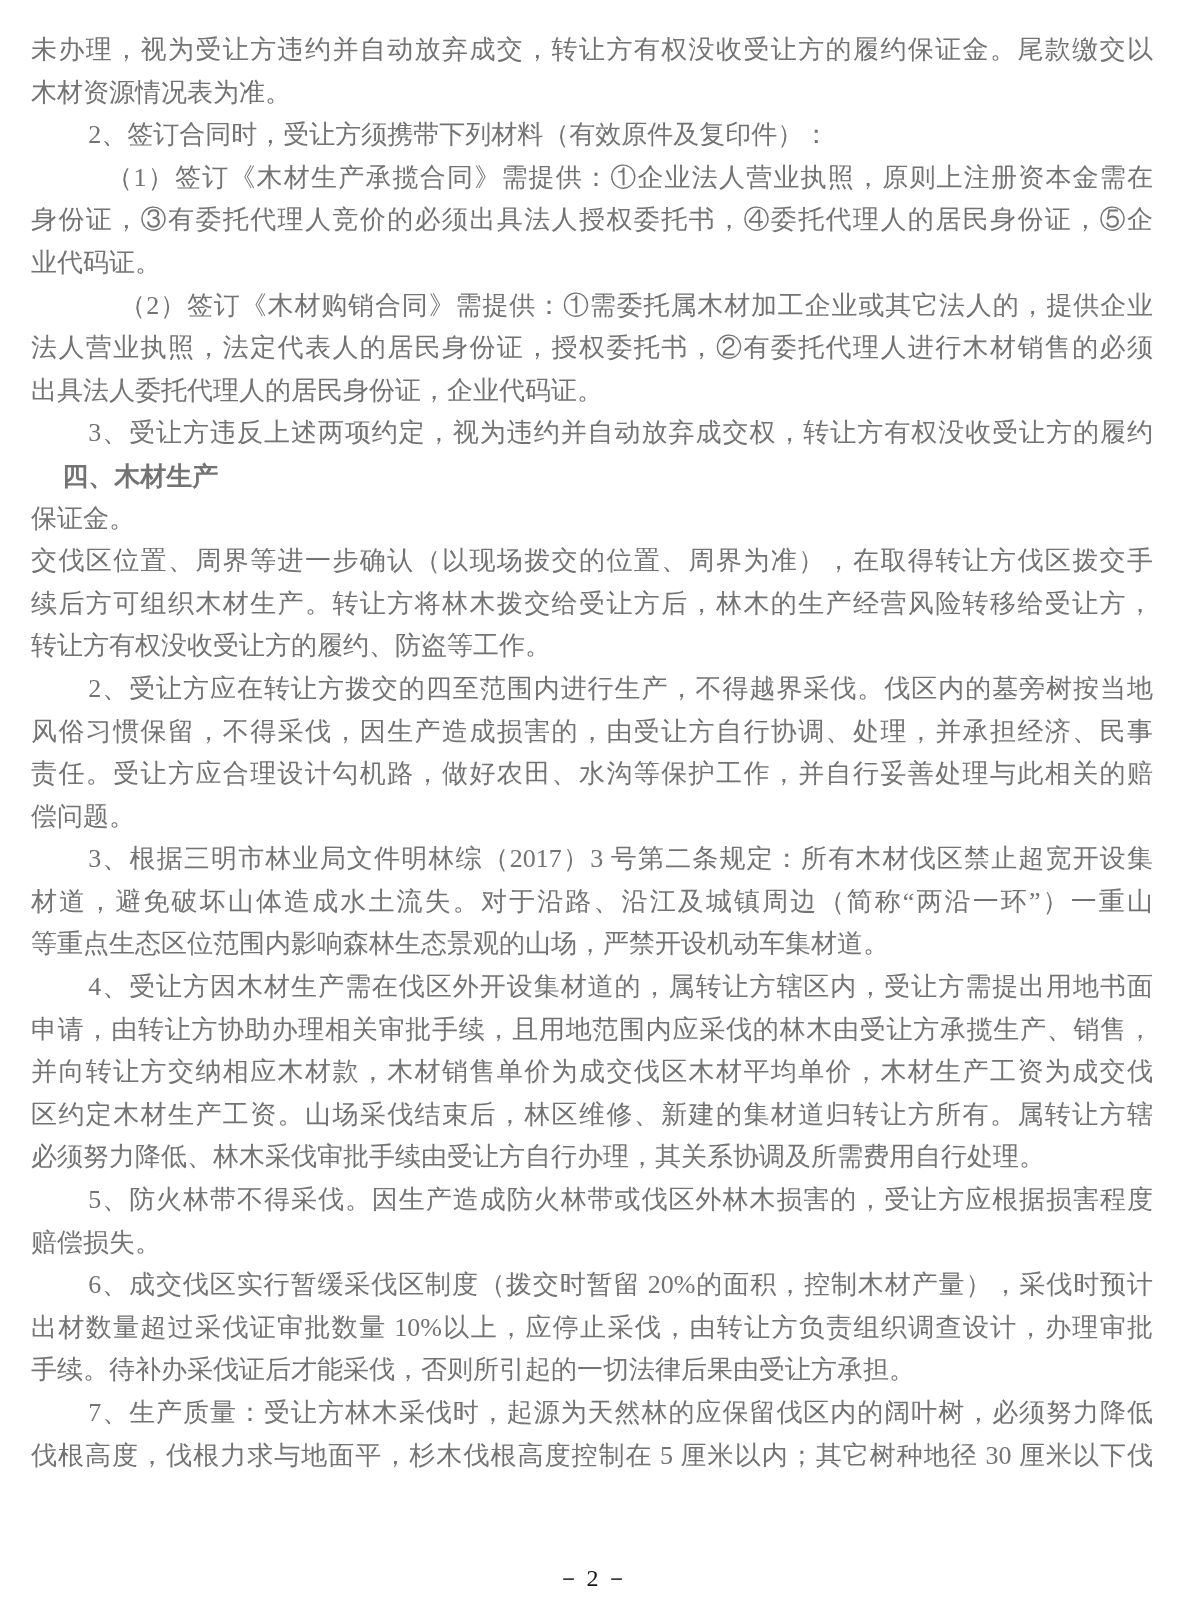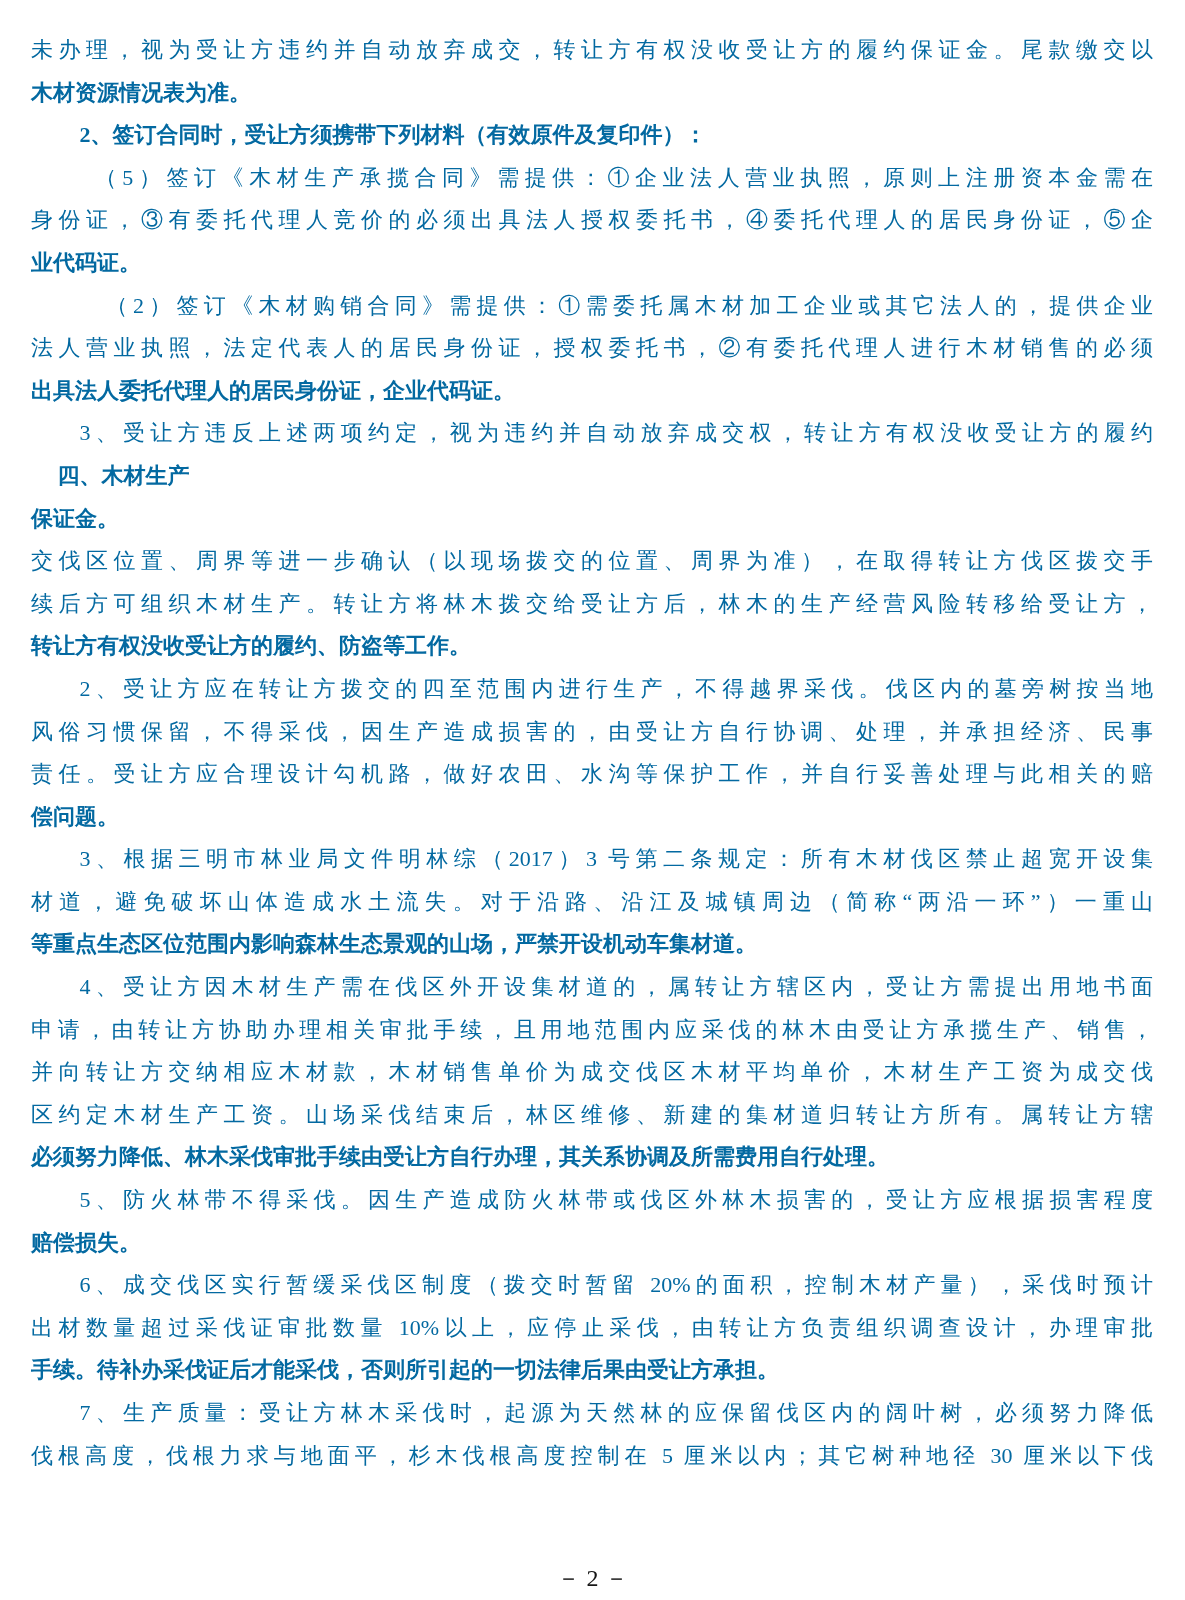--- a/index.html
+++ b/index.html
@@ -10,35 +10,34 @@
     background: #ffffff;
     margin: 0 auto;
     overflow: hidden;
   }
   .content {
     position: absolute;
     left: 31px;
     top: 29px;
     width: 1122px;
     font-family: "Liberation Serif", "DejaVu Serif", serif;
-    font-size: 22px;
+    font-size: 26px;
     line-height: 42.6px;
-    color: #0369a1;
+    color: #737373;
   }
   
   .line {
     text-align: justify;
     text-align-last: justify;
     -moz-text-align-last: justify;
   }
   
   .line.end {
     text-align: left;
     text-align-last: left;
-    font-weight: bold;
     -moz-text-align-last: left;
   }
   .ind1  { padding-left: 1.2em; }
   .ind2  { padding-left: 2.2em; }
   .ind3  { padding-left: 2.9em; }
   .ind35 { padding-left: 3.4em; }
   .heading {
     font-family: "Liberation Sans", "DejaVu Sans", sans-serif;
     font-weight: bold;
   }
@@ -54,21 +53,21 @@
   }
 </style>
 </head>
 <body>
 
 <div class="page">
   <div class="content">
     <div class="line">未办理，视为受让方违约并自动放弃成交，转让方有权没收受让方的履约保证金。尾款缴交以</div>
     <div class="line end">木材资源情况表为准。</div>
     <div class="line end ind2">2、签订合同时，受让方须携带下列材料（有效原件及复印件）：</div>
-    <div class="line ind3">（5）签订《木材生产承揽合同》需提供：①企业法人营业执照，原则上注册资本金需在</div>
+    <div class="line ind3">（1）签订《木材生产承揽合同》需提供：①企业法人营业执照，原则上注册资本金需在</div>
     <div class="line">身份证，③有委托代理人竞价的必须出具法人授权委托书，④委托代理人的居民身份证，⑤企</div>
     <div class="line end">业代码证。</div>
     <div class="line ind35">（2）签订《木材购销合同》需提供：①需委托属木材加工企业或其它法人的，提供企业</div>
     <div class="line">法人营业执照，法定代表人的居民身份证，授权委托书，②有委托代理人进行木材销售的必须</div>
     <div class="line end">出具法人委托代理人的居民身份证，企业代码证。</div>
     <div class="line ind2">3、受让方违反上述两项约定，视为违约并自动放弃成交权，转让方有权没收受让方的履约</div>
     <div class="line end ind1 heading">四、木材生产</div>
     <div class="line end">保证金。</div>
     <div class="line">交伐区位置、周界等进一步确认（以现场拨交的位置、周界为准），在取得转让方伐区拨交手</div>
     <div class="line">续后方可组织木材生产。转让方将林木拨交给受让方后，林木的生产经营风险转移给受让方，</div>

